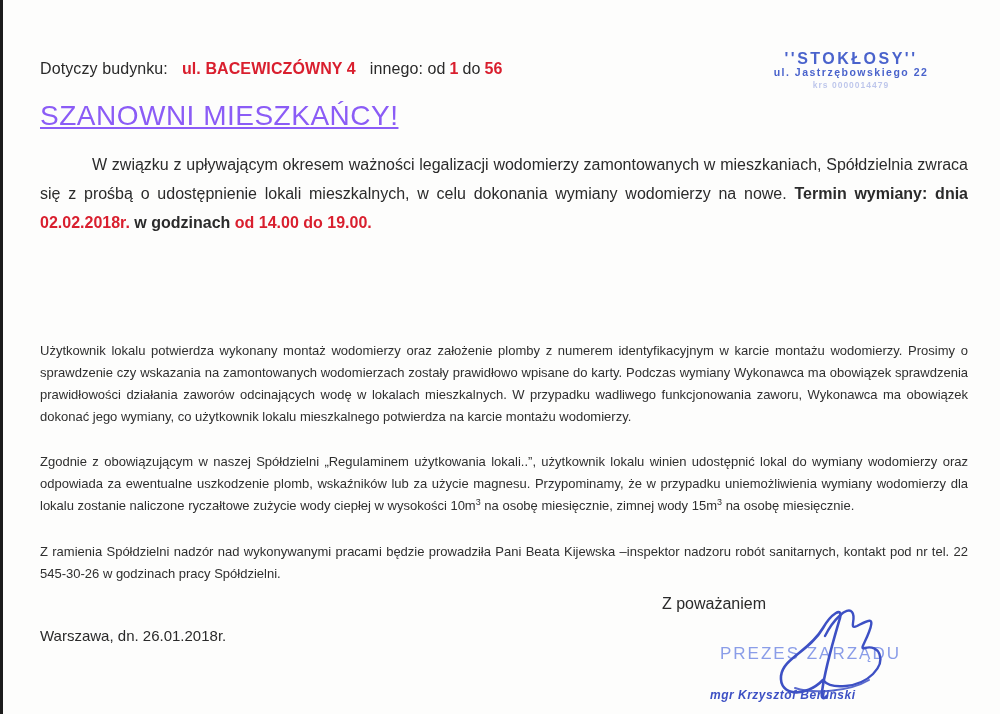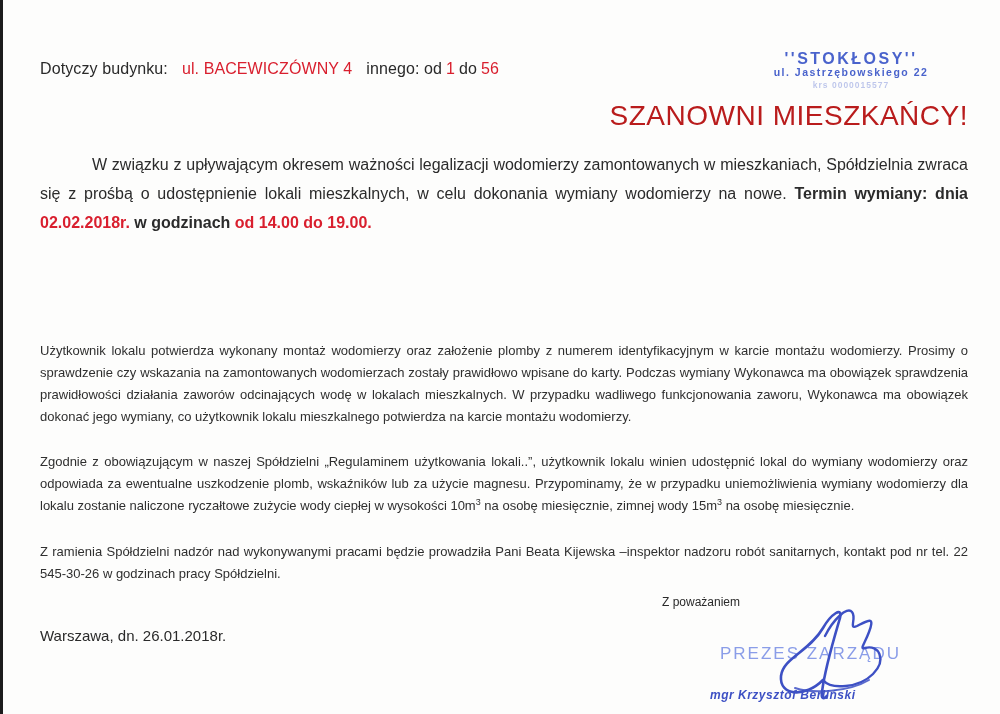--- a/index.html
+++ b/index.html
@@ -20,44 +20,45 @@
     position: absolute;
     left: 40px; top: 0;
     width: 928px; height: 714px;
   }
   
   .subject {
     position: absolute; left: 0; top: 60px;
     font-size: 16px; letter-spacing: 0.1px;
     white-space: nowrap;
   }
-  .subject .red { color: var(--red); font-weight: normal; }
+  .subject .red { color: var(--red); font-weight: bold; }
   .subject .gap { display: inline-block; width: 14px; }
   .subject .sm-gap { display: inline-block; width: 4px; }
   
   .stamp {
     position: absolute; right: -12px; top: 52px;
     width: 258px;
     text-align: center;
     color: var(--stamp-blue);
     font-size: 10.5px;
     line-height: 13.5px;
     font-weight: bold;
     letter-spacing: 0.2px;
   }
   .stamp .s2 { font-size: 16px; letter-spacing: 2.5px; }
   .stamp .s3, .stamp .s4 { letter-spacing: 1.5px; }
   .stamp .s6 { opacity: 0.35; font-size: 8.5px; letter-spacing: 1px; }
   
   .title {
     position: absolute; left: 0; top: 100px; width: 100%;
-    text-align: right;
+    text-align: left;
     font-size: 28px;
-    color: #b91c1c;
+    color: #8b5cf6;
     letter-spacing: 0.5px;
+    text-decoration: underline;
   }
   
   .para-main {
     position: absolute; left: 0; top: 150px; width: 100%;
     font-size: 16px; line-height: 29px;
     text-align: justify;
     text-indent: 52px;
     color: #2b2b2b;
   }
   .para-main .b { font-weight: bold; }
@@ -79,21 +80,21 @@
     text-align: justify;
     color: #2f2f2f;
   }
   .p-s1 { top: 340px; }
   .p-s2 { top: 451px; }
   .p-s3 { top: 541px; }
   .para-small sup { font-size: 9px; line-height: 0; vertical-align: super; }
   
   .closing {
     position: absolute; left: 622px; top: 595px;
-    font-size: 12px;
+    font-size: 16px;
   }
   .dateline {
     position: absolute; left: 0; top: 627px;
     font-size: 15px;
   }
   
   .sig-block {
     position: absolute; left: 630px; top: 608px;
     width: 290px; height: 106px;
   }
@@ -120,21 +121,21 @@
 
 <div class="page">
 
   <div class="subject">
     <span>Dotyczy budynku:</span><span class="gap"></span><span class="red">ul. BACEWICZÓWNY 4</span><span class="gap"></span><span>innego: od</span><span class="sm-gap"></span><span class="red">1</span><span class="sm-gap"></span><span>do</span><span class="sm-gap"></span><span class="red">56</span>
   </div>
 
   <div class="stamp">
     <div class="s2">''STOKŁOSY''</div>
     <div class="s3">ul. Jastrzębowskiego 22</div>
-    <div class="s6">krs 0000015577</div>
+    <div class="s6">krs 0000014479</div>
   </div>
 
   <div class="title">SZANOWNI MIESZKAŃCY!</div>
 
   <div class="para-main">
     <span>W związku z upływającym okresem ważności legalizacji wodomierzy zamontowanych w mieszkaniach, Spółdzielnia zwraca się z prośbą o udostępnienie lokali mieszkalnych, w celu dokonania wymiany wodomierzy na nowe. </span><span class="b">Termin wymiany:  dnia </span><span class="red">02.02.2018r.</span><span class="b"> w godzinach </span><span class="red">od 14.00 do 19.00.</span>
   </div>
 
 
   <div class="para-small p-s1">Użytkownik lokalu potwierdza wykonany montaż wodomierzy oraz założenie plomby z numerem identyfikacyjnym w karcie montażu wodomierzy. Prosimy o sprawdzenie czy wskazania na zamontowanych wodomierzach zostały prawidłowo wpisane do karty. Podczas wymiany Wykonawca ma obowiązek sprawdzenia prawidłowości działania zaworów odcinających wodę w lokalach mieszkalnych. W przypadku wadliwego funkcjonowania zaworu, Wykonawca ma obowiązek dokonać jego wymiany, co użytkownik lokalu mieszkalnego potwierdza na karcie montażu wodomierzy.</div>

